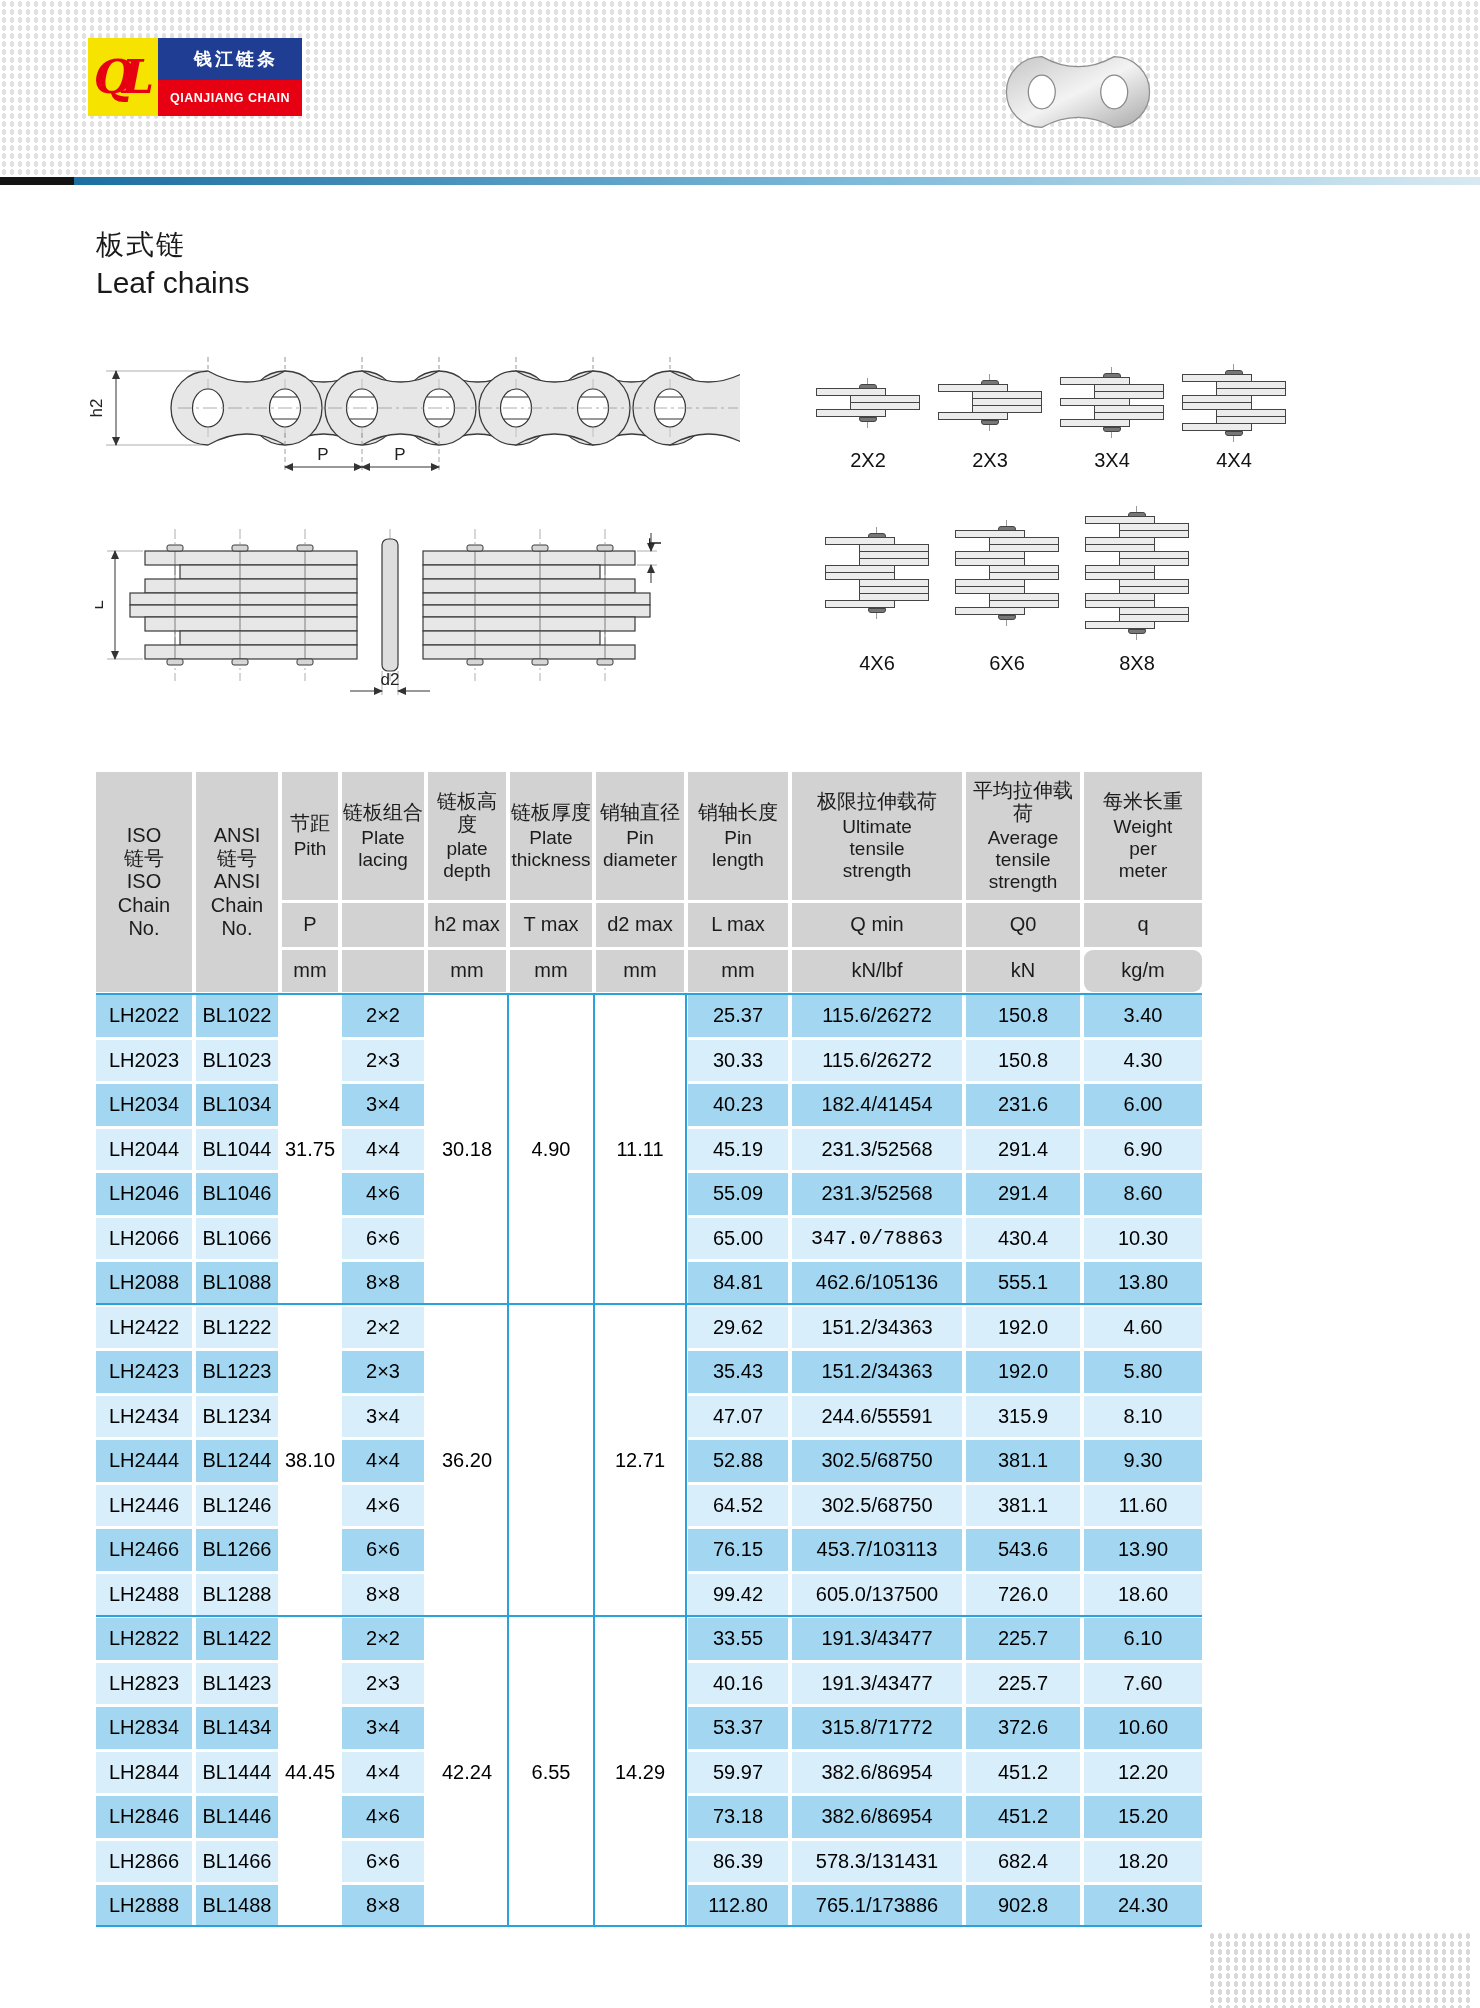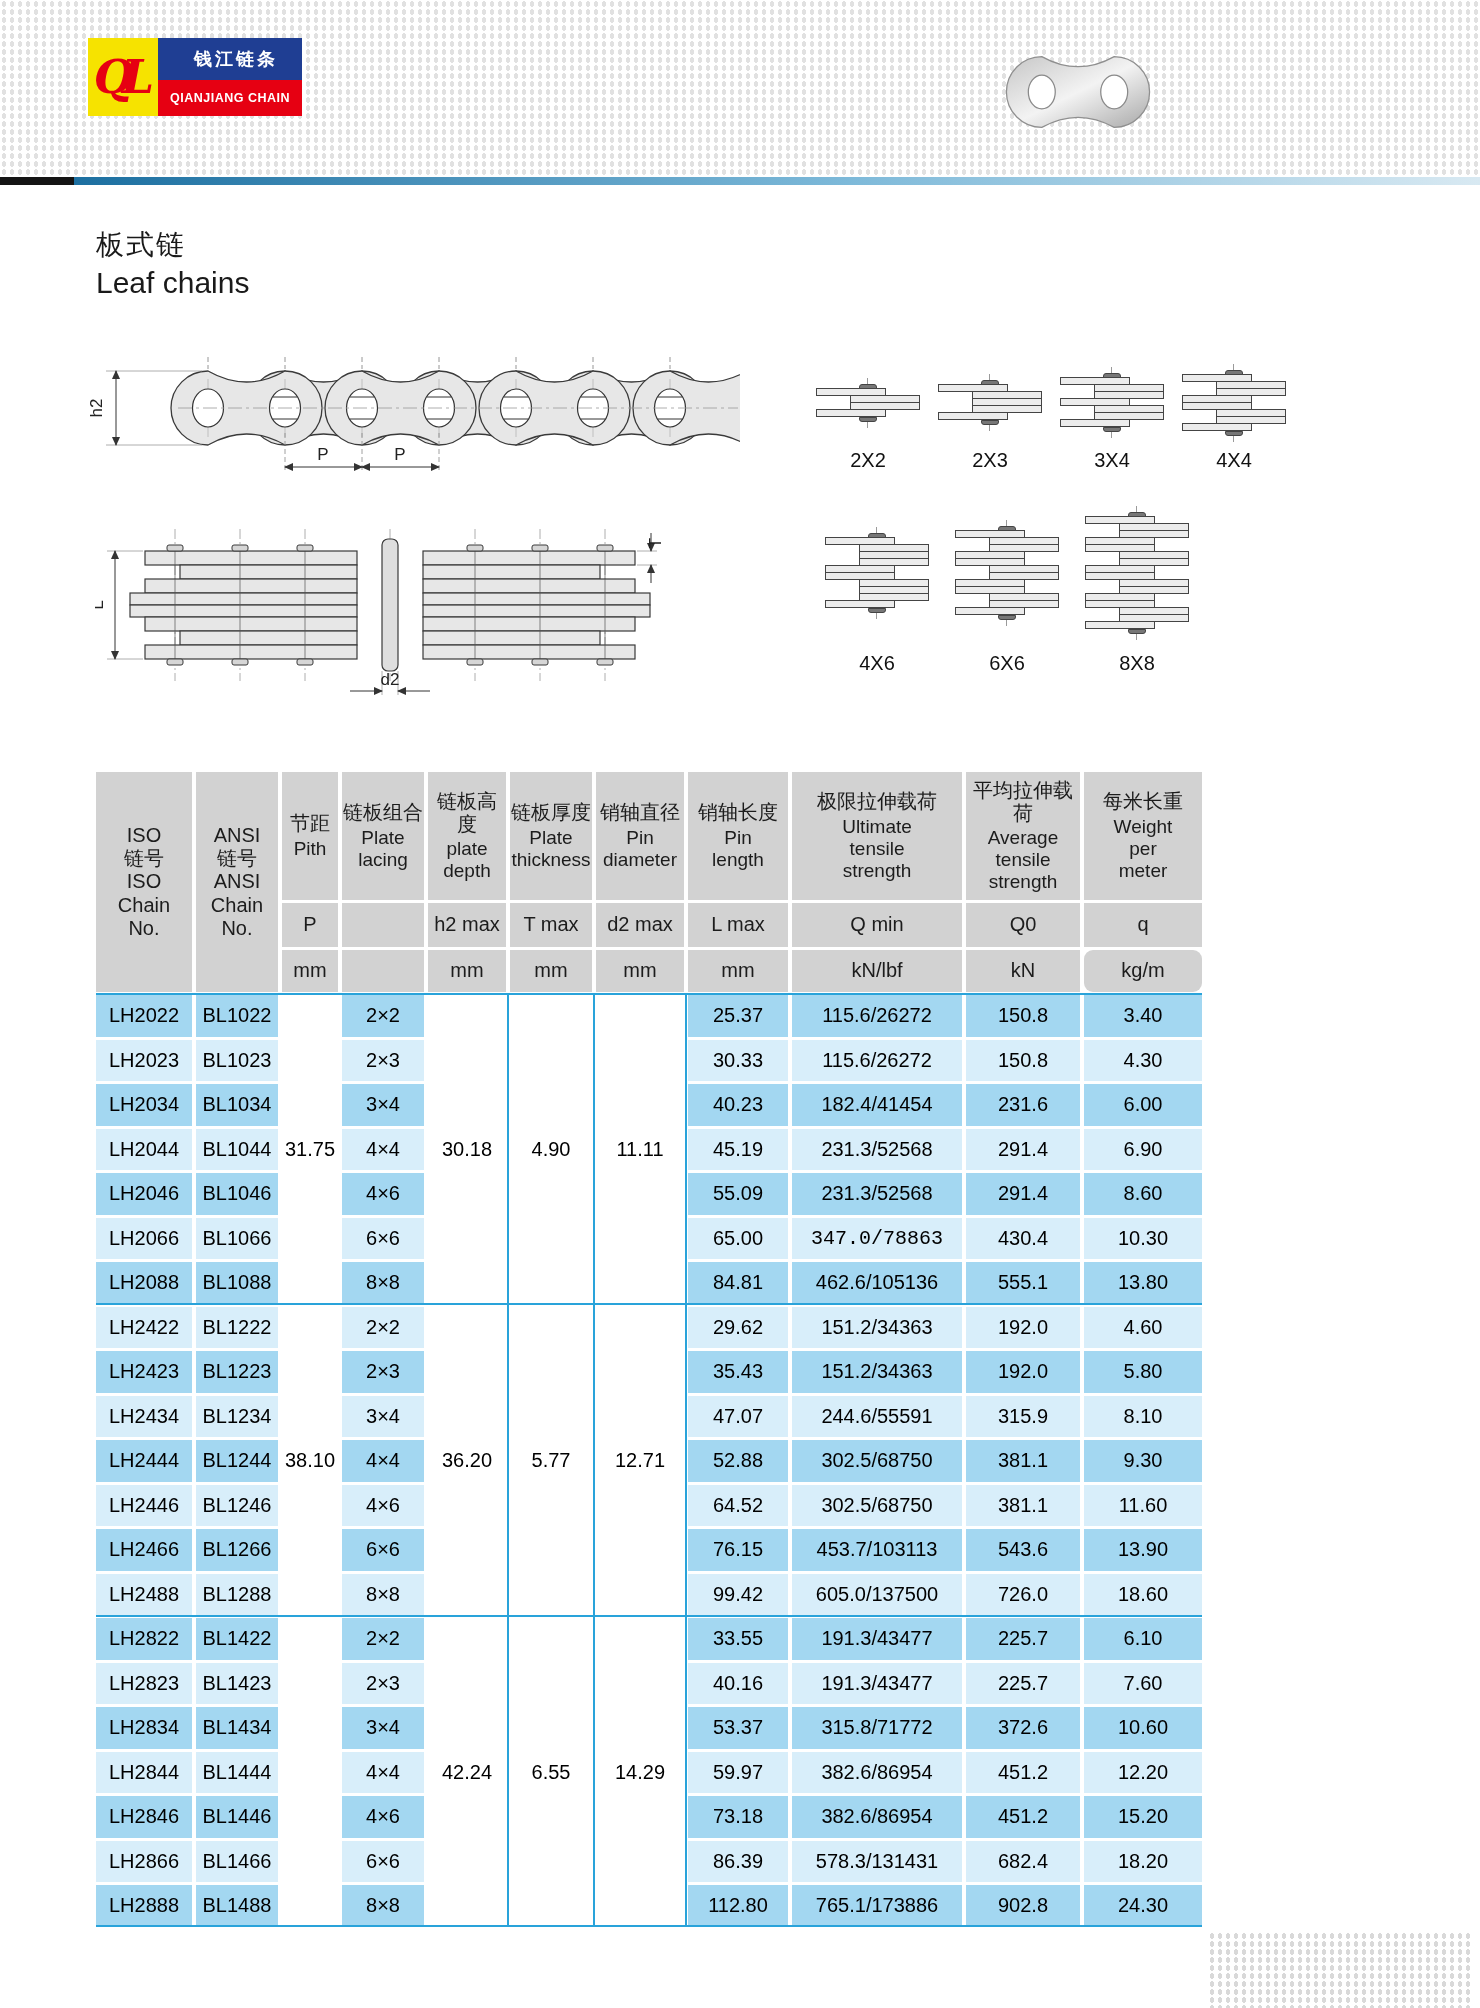--- a/index.html
+++ b/index.html
@@ -546,21 +546,20 @@
       <div class="c dark" style="grid-area: 16 / 11;">13.90</div>
       <div class="c light" style="grid-area: 17 / 1;">LH2488</div>
       <div class="c light" style="grid-area: 17 / 2;">BL1288</div>
       <div class="c light" style="grid-area: 17 / 4;">8×8</div>
       <div class="c light" style="grid-area: 17 / 8;">99.42</div>
       <div class="c light" style="grid-area: 17 / 9;">605.0/137500</div>
       <div class="c light" style="grid-area: 17 / 10;">726.0</div>
       <div class="c light" style="grid-area: 17 / 11;">18.60</div>
       <div class="c merged" style="grid-area: 11 / 3 / span 7;">38.10</div>
       <div class="c merged" style="grid-area: 11 / 5 / span 7;">36.20</div>
-      <div class="c merged" style="grid-area: 11 / 6 / span 7;">5.77</div>
       <div class="c merged" style="grid-area: 11 / 7 / span 7;">12.71</div>
       <div class="c dark" style="grid-area: 18 / 1;">LH2822</div>
       <div class="c dark" style="grid-area: 18 / 2;">BL1422</div>
       <div class="c dark" style="grid-area: 18 / 4;">2×2</div>
       <div class="c dark" style="grid-area: 18 / 8;">33.55</div>
       <div class="c dark" style="grid-area: 18 / 9;">191.3/43477</div>
       <div class="c dark" style="grid-area: 18 / 10;">225.7</div>
       <div class="c dark" style="grid-area: 18 / 11;">6.10</div>
       <div class="c light" style="grid-area: 19 / 1;">LH2823</div>
       <div class="c light" style="grid-area: 19 / 2;">BL1423</div>
@@ -597,20 +596,21 @@
       <div class="c light" style="grid-area: 23 / 9;">578.3/131431</div>
       <div class="c light" style="grid-area: 23 / 10;">682.4</div>
       <div class="c light" style="grid-area: 23 / 11;">18.20</div>
       <div class="c dark" style="grid-area: 24 / 1;">LH2888</div>
       <div class="c dark" style="grid-area: 24 / 2;">BL1488</div>
       <div class="c dark" style="grid-area: 24 / 4;">8×8</div>
       <div class="c dark" style="grid-area: 24 / 8;">112.80</div>
       <div class="c dark" style="grid-area: 24 / 9;">765.1/173886</div>
       <div class="c dark" style="grid-area: 24 / 10;">902.8</div>
       <div class="c dark" style="grid-area: 24 / 11;">24.30</div>
+      <div class="c merged" style="grid-area: 18 / 3 / span 7;">44.45</div>
       <div class="c merged" style="grid-area: 18 / 5 / span 7;">42.24</div>
       <div class="c merged" style="grid-area: 18 / 6 / span 7;">6.55</div>
       <div class="c merged" style="grid-area: 18 / 7 / span 7;">14.29</div>
     </div>
 
   <div class="hline" style="top:993px"></div>
   <div class="hline" style="top:1303px"></div>
   <div class="hline" style="top:1615px"></div>
   <div class="hline" style="top:1925px"></div>
   <div class="vline" style="left:507px"></div>

